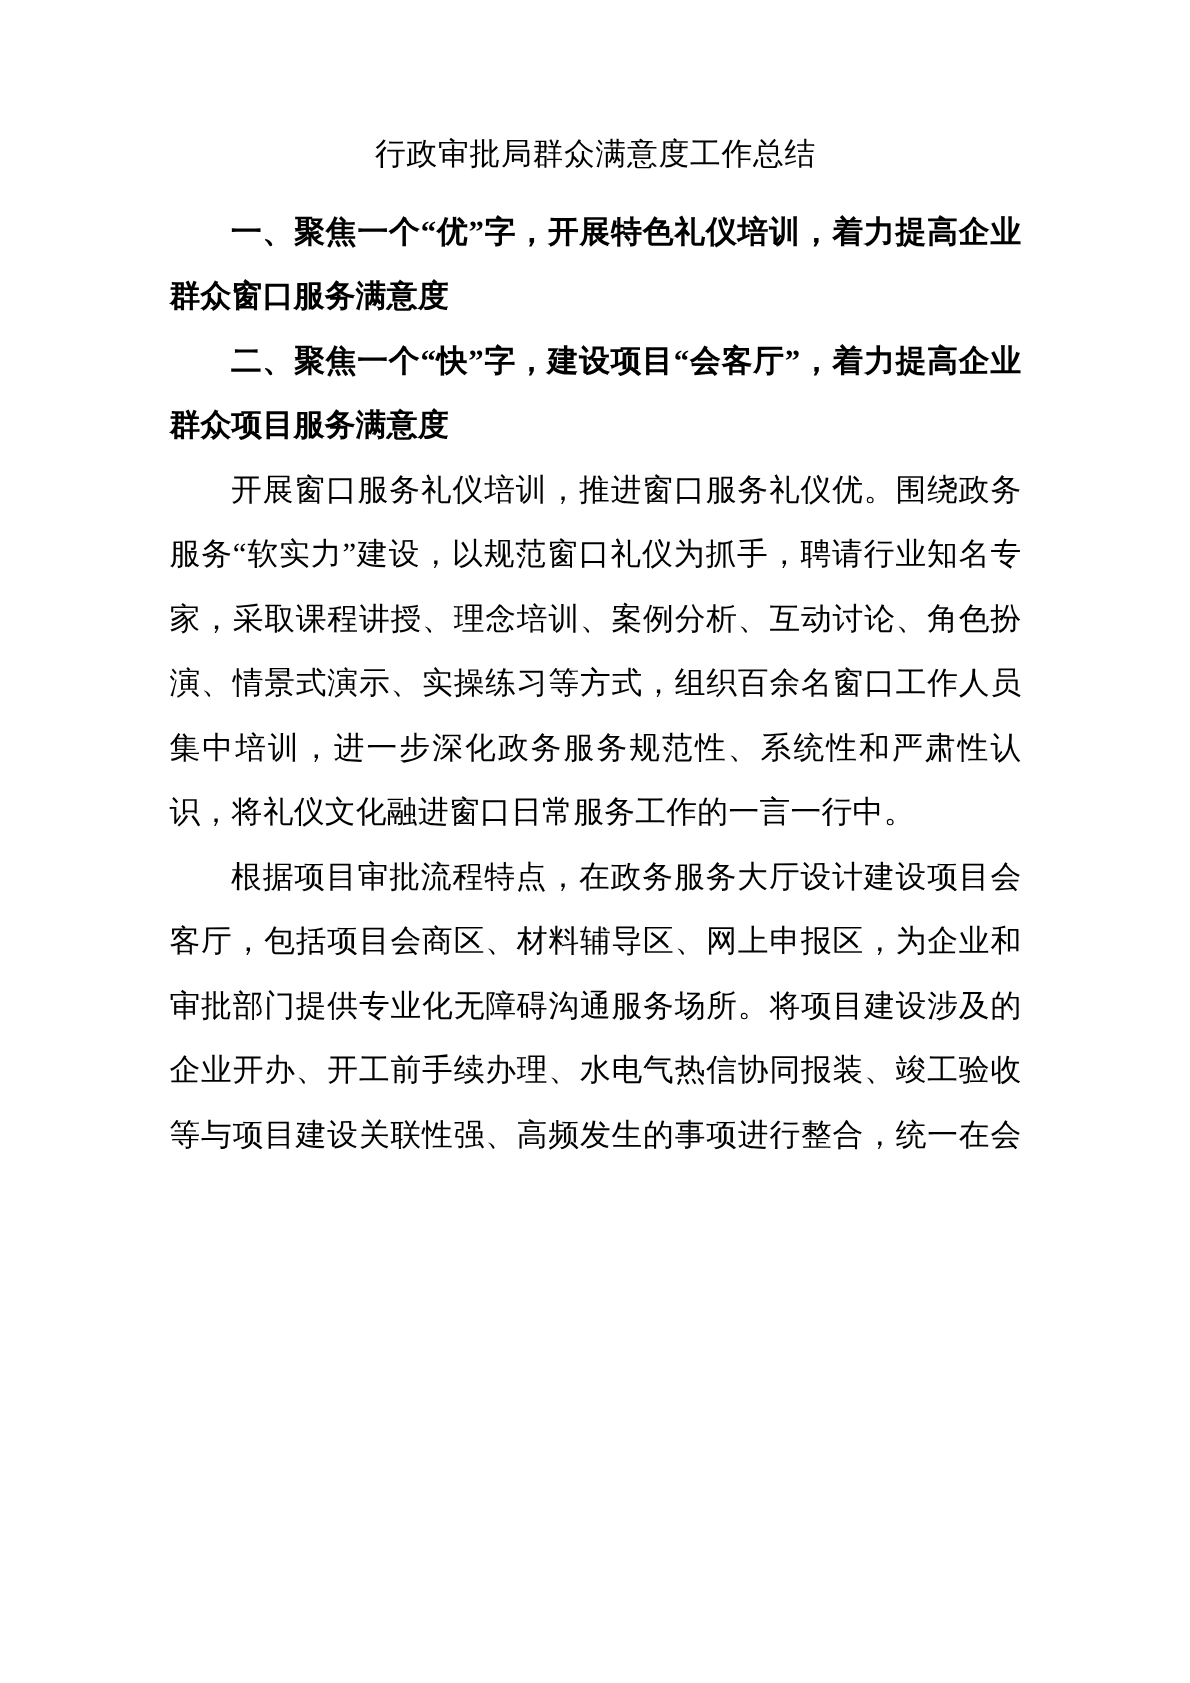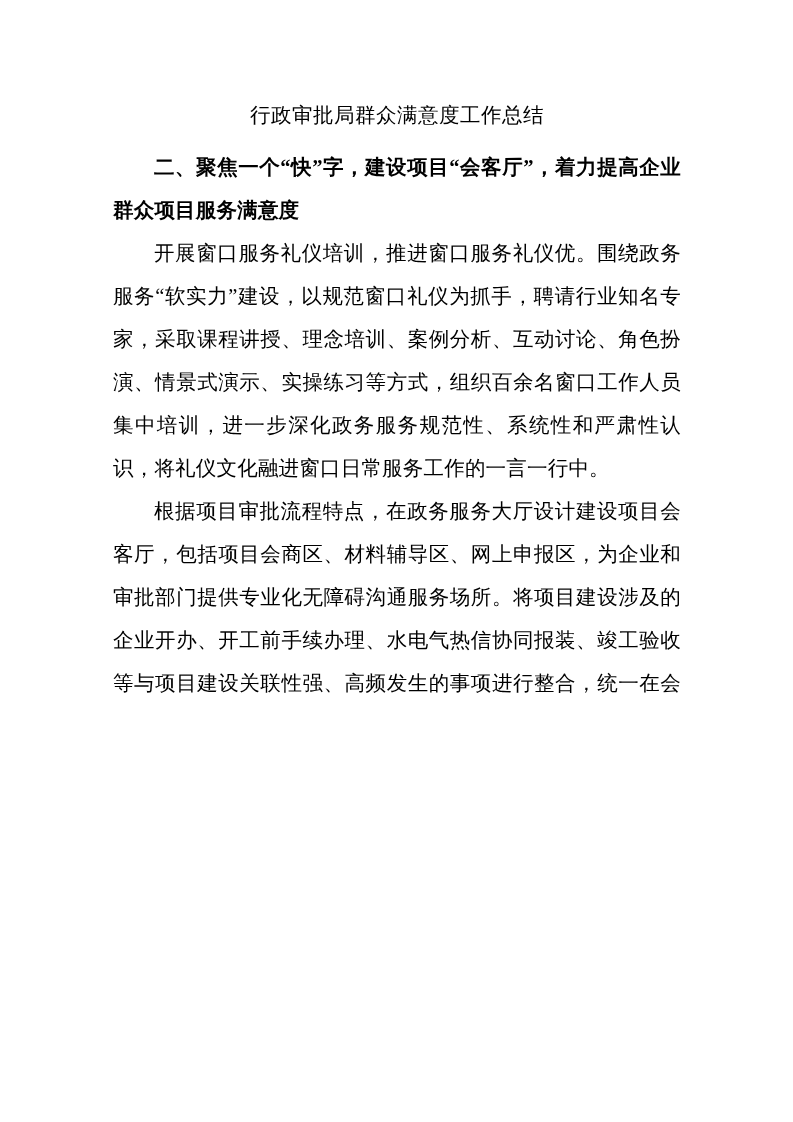--- a/index.html
+++ b/index.html
@@ -23,21 +23,21 @@
     position: absolute;
     left: 113px;
     top: 88px;
     width: 568px;
   }
   .doc-title {
     font-size: 20.5px;
     line-height: 1.55;
     text-align: center;
     letter-spacing: 0.5px;
-    margin: 12px 0 14px 0;
+    margin: 0 0 14px 0;
     font-weight: normal;
   }
   p.para {
     font-size: 20.5px;
     line-height: 43px;
     margin: 0;
     text-align: justify;
     text-justify: inter-ideograph;
     text-indent: 41px;
     letter-spacing: 0.2px;
@@ -55,19 +55,20 @@
   }
 </style>
 </head>
 <body>
 
 <div class="page">
   <div class="content">
 
     <h1 class="doc-title">行政审批局群众满意度工作总结</h1>
 
+    <p class="para heading">一、聚焦一个“优”字，开展特色礼仪培训，着力提高企业群众窗口服务满意度</p>
     <p class="para heading">二、聚焦一个“快”字，建设项目“会客厅”，着力提高企业群众项目服务满意度</p>
 
     <p class="para">开展窗口服务礼仪培训，推进窗口服务礼仪优。围绕政务服务“软实力”建设，以规范窗口礼仪为抓手，聘请行业知名专家，采取课程讲授、理念培训、案例分析、互动讨论、角色扮演、情景式演示、实操练习等方式，组织百余名窗口工作人员集中培训，进一步深化政务服务规范性、系统性和严肃性认识，将礼仪文化融进窗口日常服务工作的一言一行中。</p>
     <p class="para tail-clip">根据项目审批流程特点，在政务服务大厅设计建设项目会客厅，包括项目会商区、材料辅导区、网上申报区，为企业和审批部门提供专业化无障碍沟通服务场所。将项目建设涉及的企业开办、开工前手续办理、水电气热信协同报装、竣工验收等与项目建设关联性强、高频发生的事项进行整合，统一在会客厅进行辅导、受理、审查、办结。依托 x 系统动态审批数据，打造建设项目审批智慧服务系统，动态展示项目投资分布情况、在办手续进展情况、审批节点完成情况和手续办理难点堵点情况，实现项目审批</p>
 
   </div>
 </div>
 
 </body></html>

